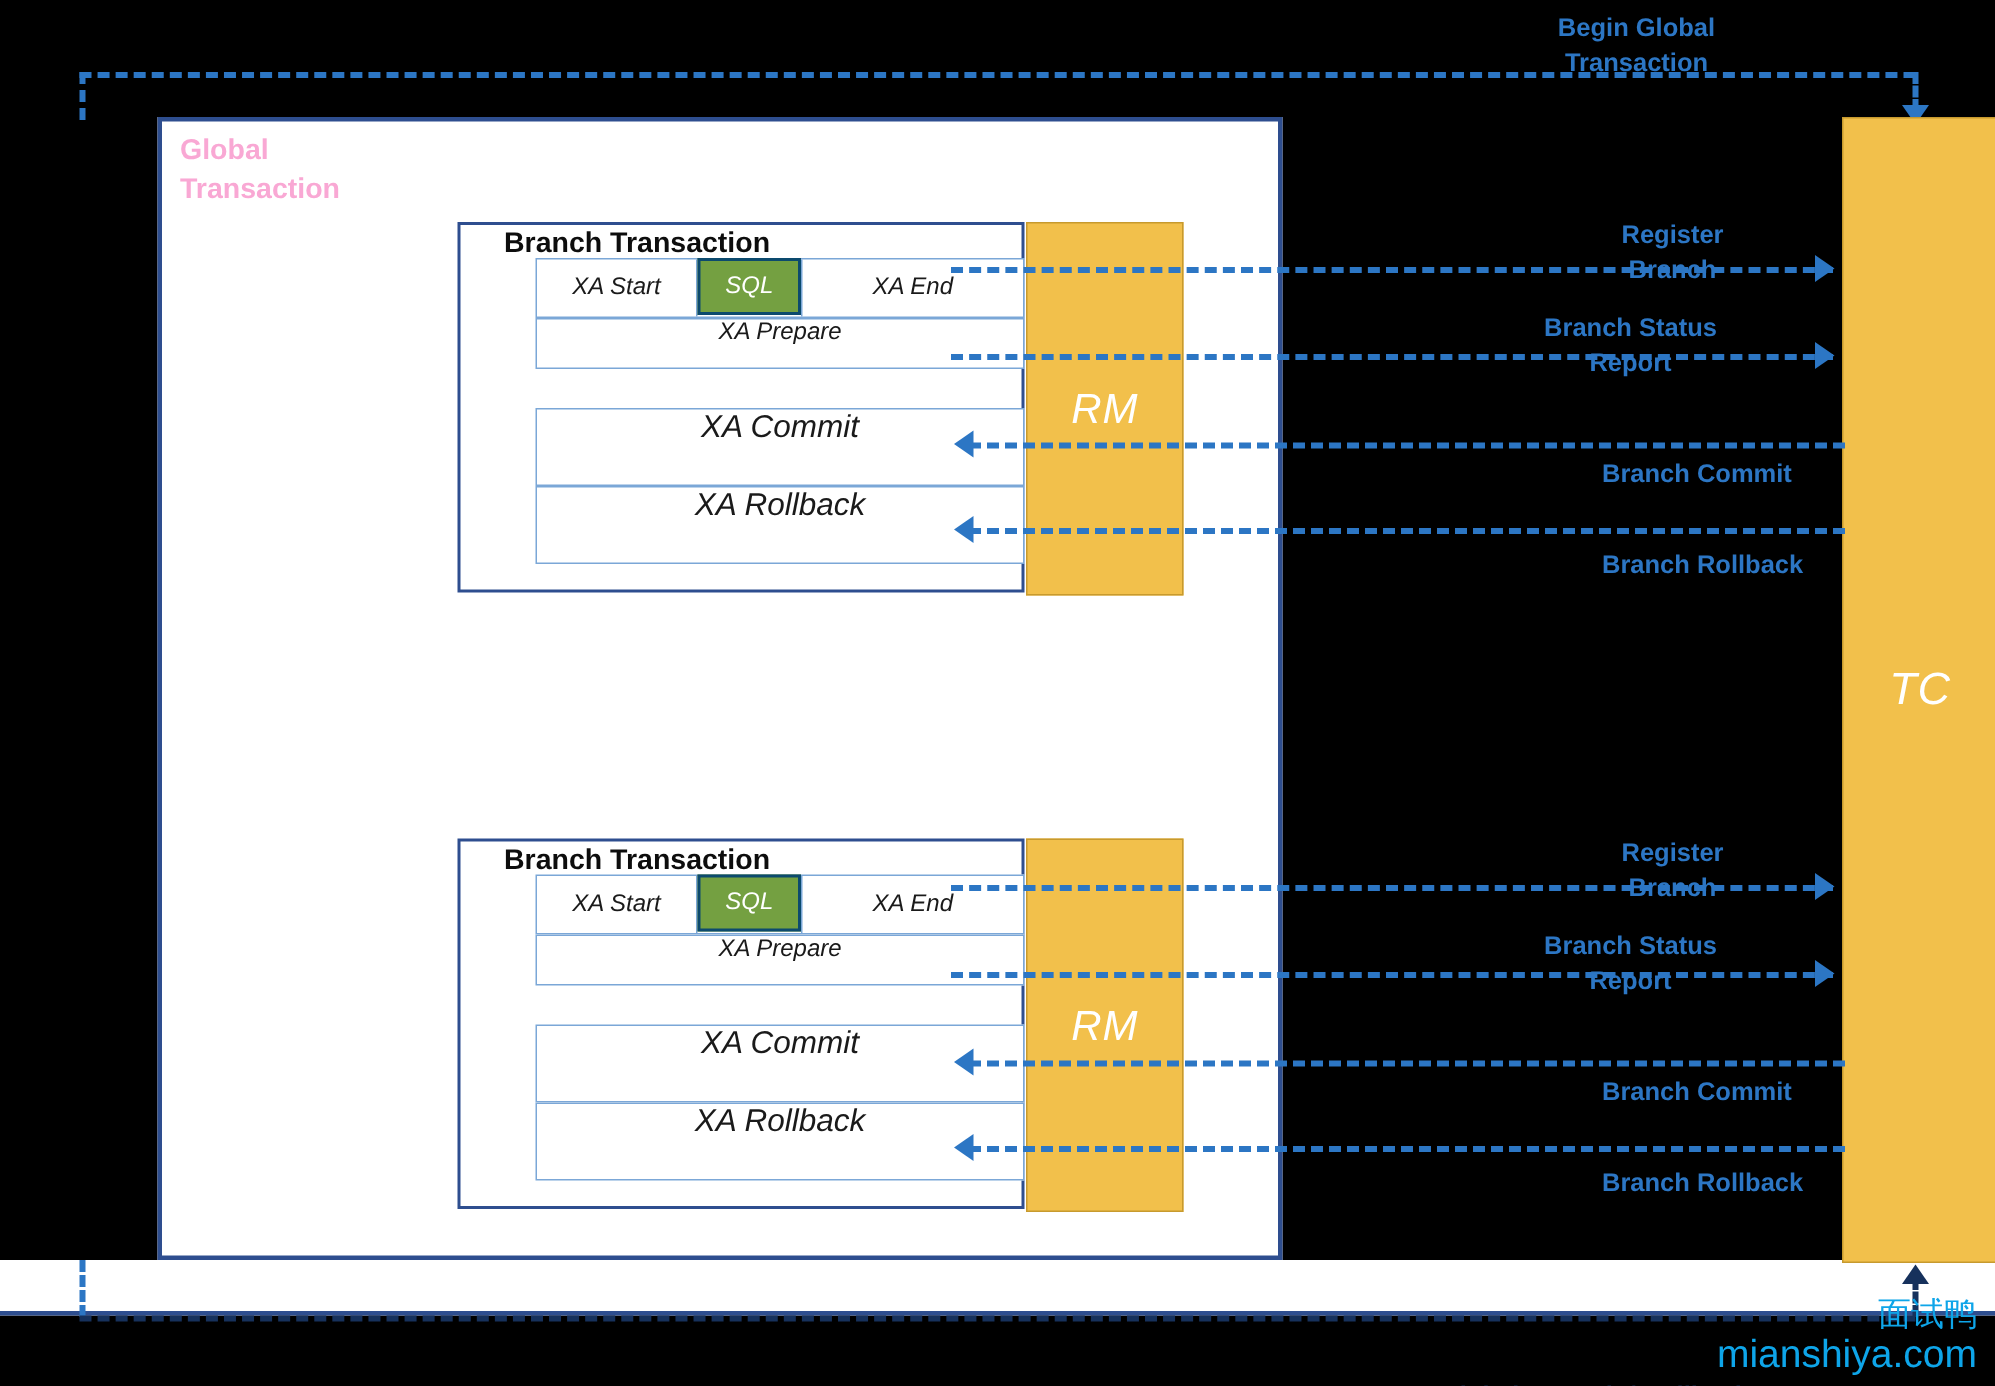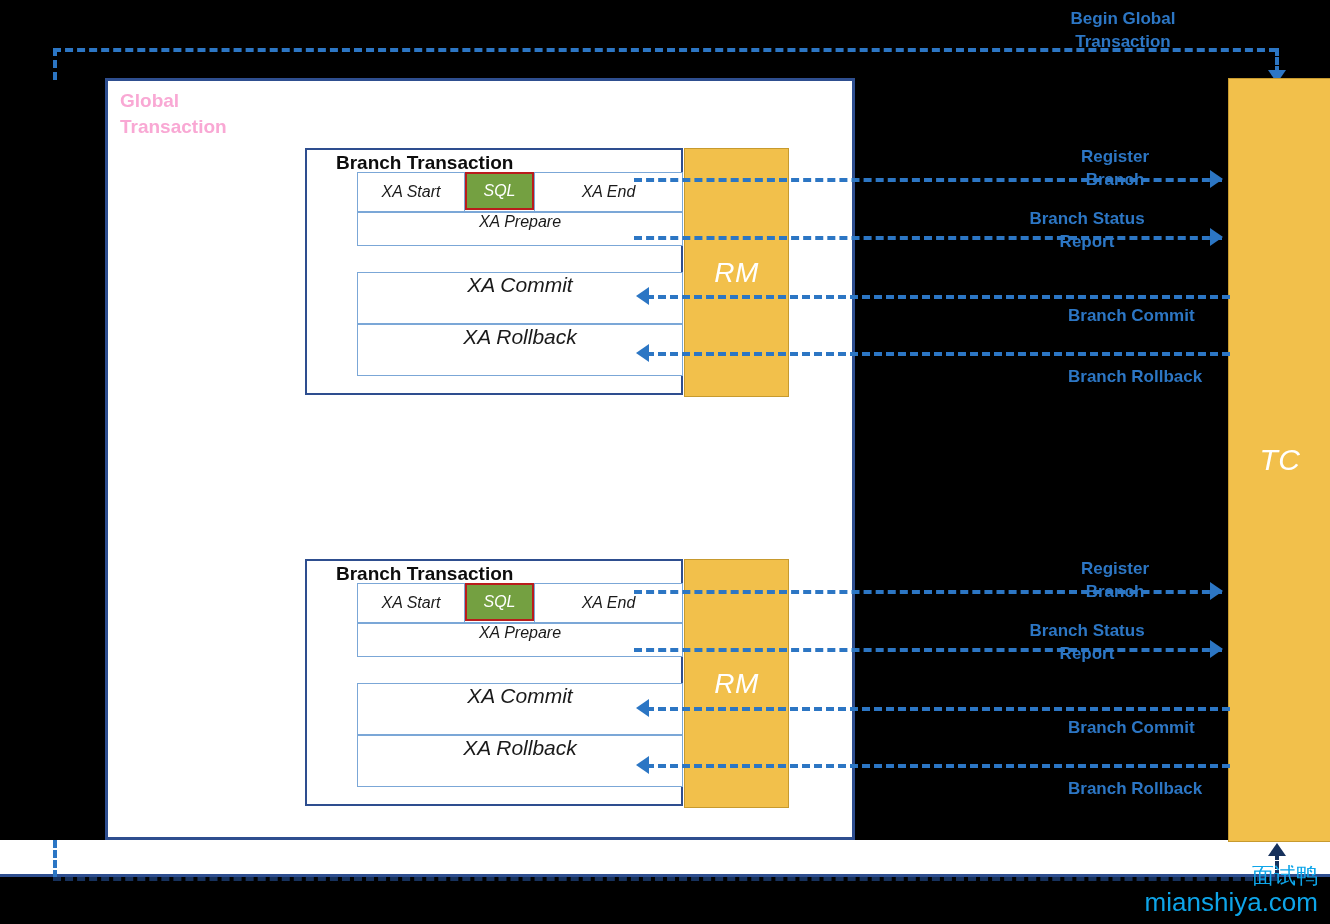--- a/index.html
+++ b/index.html
@@ -31,21 +31,21 @@
   #branch-1{top:148px;height:247px;}
   #branch-2{top:559px;height:247px;}
   .branch-title{position:absolute;left:8px;top:2px;font-size:19px;font-weight:bold;color:#0d0d0d;margin-left:21px;}
 
   .xa-row{position:absolute;box-sizing:border-box;border:1px solid #7BA7D7;
           background:#fff;display:flex;align-items:flex-start;justify-content:center;
           font-style:italic;font-size:16px;color:#1a1a1a;}
   .xa-cell{box-sizing:border-box;height:100%;display:flex;align-items:center;
            justify-content:center;font-style:italic;font-size:16px;}
   .cell-start{flex:0 0 107px;border-right:1px solid #7BA7D7;color:#1a1a1a;}
-  .cell-sql{flex:0 0 69px;background:#74A041;border:2px solid #b91c1c;color:#fff;margin:-1px 0;}
+  .cell-sql{flex:0 0 69px;background:#74A041;border:2px solid #0c4a6e;color:#fff;margin:-1px 0;}
   .cell-end{flex:1;border-left:1px solid #7BA7D7;color:#1a1a1a;}
 
   
   .rm{position:absolute;left:684px;width:103px;background:#F2C04B;
       border:1px solid #C79A2E;color:#fff;font-size:28px;
       display:flex;align-items:center;justify-content:center;}
   #rm-1{top:148px;height:247px;}
   #rm-2{top:559px;height:247px;}
 
   
@@ -72,21 +72,21 @@
 </style>
 </head>
 <body>
 
 <div id="stage">
 
   <div class="dline-v" style="left:53px;top:48px;height:32px;"></div>
   <div class="dline" style="left:53px;top:48px;width:1224px;"></div>
   <div class="dline-v" style="left:1275px;top:48px;height:26px;"></div>
   <div class="arrow-d" style="left:1268px;top:70px;"></div>
-  <div class="msg" style="left:1008px;top:8px;width:230px;text-align:center;">Begin Global
+  <div class="msg" style="left:976px;top:8px;width:230px;text-align:center;">Begin Global
 Transaction</div>
 
   <div id="white-strip"></div>
 
   <div id="lane-tc" class="lane">
     <span class="lane-label">TC</span>
   </div>
 
   <div id="gt-panel"></div>
   <div id="gt-title" style="white-space:pre-line;">Global

